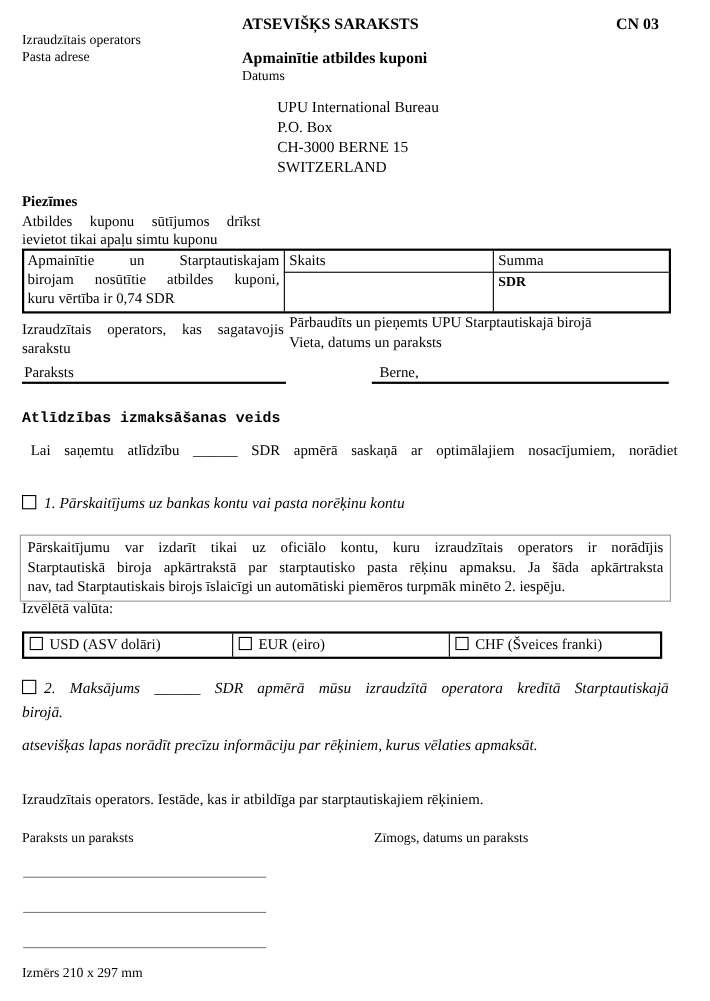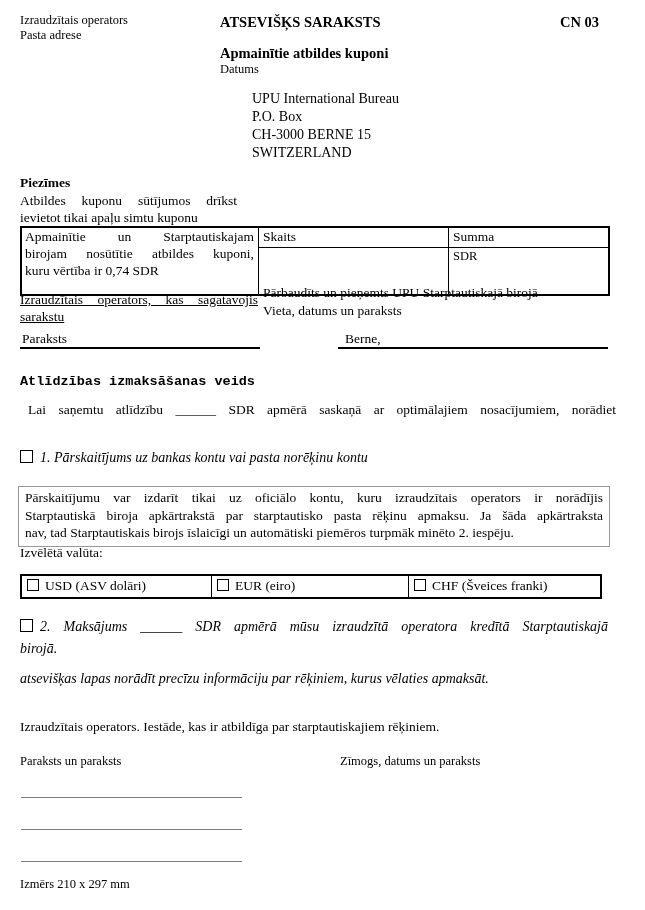--- a/index.html
+++ b/index.html
@@ -13,42 +13,42 @@
   .cb{display:inline-block;width:11px;height:11px;border:1.6px solid #000;background:#fff;
       vertical-align:-1px;margin-right:7px;}
   .cb-s{display:inline-block;width:10px;height:10px;border:1.5px solid #000;background:#fff;
       vertical-align:-1px;margin-right:6px;}
   
   .t1{left:20px;top:226px;width:586px;border:2px solid #000;display:grid;
       grid-template-columns:236px 190px 1fr;grid-template-rows:20px auto;}
   .t1-desc{grid-row:1/3;padding:1px 4px 2px 3px;line-height:16.8px;}
   .bl{border-left:1px solid #000;}
   .t1-h{border-bottom:1px solid #000;padding:1px 4px 0 4px;}
-  .t1-body{min-height:29px;padding:1px 4px 16px 4px;}
+  .t1-body{min-height:29px;padding:1px 4px 5px 4px;font-weight:bold;}
   
   .t2{left:20px;top:574px;width:578px;border:2px solid #000;display:grid;
       grid-template-columns:160px 168px 1fr;gap:29px;}
   .t2c{padding:2px 5px 3px 5px;}
   
   .sigline-black{border-top:2px solid #000;height:0;}
   .sigline-gray{border-top:1.5px solid #7d7d7d;height:0;}
   .boxed{border:1px solid #999;padding:2px 6px 4px 6px;line-height:17.5px;}
   .lh17{line-height:17px;}
   .lh175{line-height:17.5px;}
   .lh18{line-height:18px;}
   .lh21{line-height:21.5px;}
   .lh19{line-height:19px;}
   .fs14{font-size:14px;}
 </style>
 </head>
 <body>
 
 <div class="page">
 
-  <div class="abs sm" style="left:20px;top:13px;line-height:14.5px;">
+  <div class="abs sm" style="left:20px;top:29px;line-height:14.5px;">
     <div>Izraudzītais operators</div>
     <div>Pasta adrese</div>
   </div>
 
   <div class="abs b" style="left:220px;top:14px;font-size:14.5px;">ATSEVIŠĶS SARAKSTS</div>
   <div class="abs b" style="left:560px;top:14px;font-size:14.5px;">CN 03</div>
   <div class="abs b" style="left:220px;top:45px;font-size:14.5px;">Apmainītie atbildes kuponi</div>
   <div class="abs sm" style="left:220px;top:62px;">Datums</div>
 
   <div class="abs fs14 lh18" style="left:252px;top:90px;">
@@ -69,21 +69,21 @@
       <div class="jl">Apmainītie un Starptautiskajam</div>
       <div class="jl">birojam nosūtītie atbildes kuponi,</div>
       <div>kuru vērtība ir 0,74 SDR</div>
     </div>
     <div class="t1-h bl">Skaits</div>
     <div class="t1-h bl">Summa</div>
     <div class="t1-body bl"></div>
     <div class="t1-body bl sm">SDR</div>
   </div>
 
-  <div class="abs lh17" style="left:20px;top:291px;width:238px;text-decoration:underline;">
+  <div class="abs lh17" style="left:20px;top:291px;width:238px;">
     <div class="jl">Izraudzītais operators, kas sagatavojis</div>
     <div>sarakstu</div>
   </div>
   <div class="abs lh175" style="left:263px;top:284px;width:346px;">
     <div>Pārbaudīts un pieņemts UPU Starptautiskajā birojā</div>
     <div>Vieta, datums un paraksts</div>
   </div>
 
   <div class="abs" style="left:22px;top:331px;">Paraksts</div>
   <div class="abs sigline-black" style="left:20px;top:347px;width:240px;"></div>

